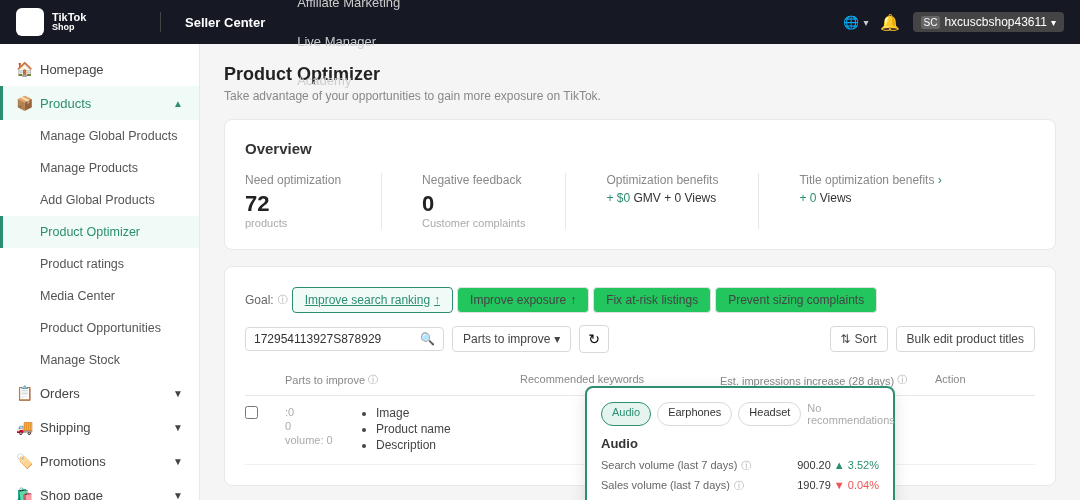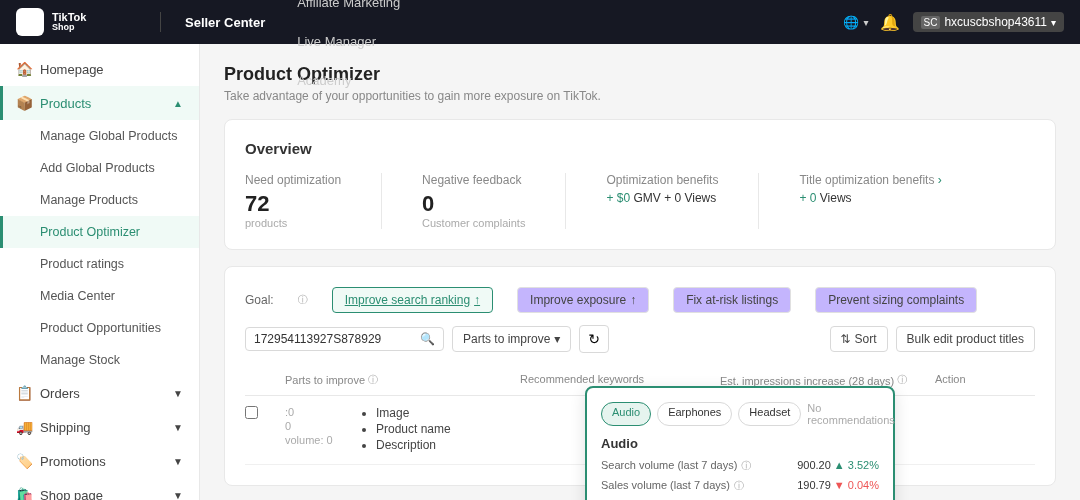--- a/index.html
+++ b/index.html
@@ -112,32 +112,32 @@
     .overview-sub { font-size: 11px; color: #aaa; }
     .overview-change { font-size: 12px; }
     .overview-change .plus { color: #2b8e72; }
     .overview-divider { width: 1px; background: #e8e8e8; }
     .title-opt-link { color: #2b8e72; font-size: 12px; cursor: pointer; }
 
     
     .goal-row {
       display: flex;
       align-items: center;
-      gap: 24px;
+      gap: 4px;
       margin-bottom: 12px;
       flex-wrap: wrap;
     }
     .goal-label { font-size: 12px; color: #666; }
     .goal-tab {
       padding: 5px 12px;
       border-radius: 4px;
       border: 1px solid #e0e0e0;
       font-size: 12px;
       cursor: pointer;
-      background: #c4b5fd;
+      background: #22c55e;
       color: #444;
       display: flex; align-items: center; gap: 4px;
     }
     .goal-tab.active { border-color: #2b8e72; color: #2b8e72; background: #f0faf6; text-decoration: underline; }
 
     
     .filter-row {
       display: flex;
       align-items: center;
       gap: 8px;
@@ -305,24 +305,24 @@
     <div class="sidebar-item active">
       <span class="icon">📦</span>
       <span>Products</span>
       <span class="chevron">▲</span>
     </div>
     <div class="sidebar-sub">
       <div class="sidebar-item">
         <span>Manage Global Products</span>
       </div>
       <div class="sidebar-item">
+        <span>Manage Products</span>
+      </div>
+      <div class="sidebar-item">
         <span>Add Global Products</span>
-      </div>
-      <div class="sidebar-item">
-        <span>Manage Products</span>
       </div>
       <div class="sidebar-item active">
         <span>Product Optimizer</span>
       </div>
       <div class="sidebar-item">
         <span>Product ratings</span>
       </div>
       <div class="sidebar-item">
         <span>Media Center</span>
       </div>

